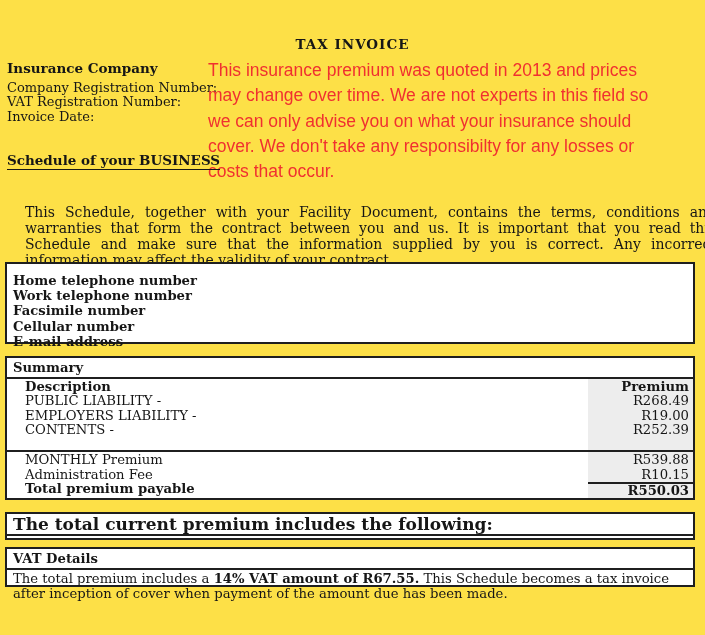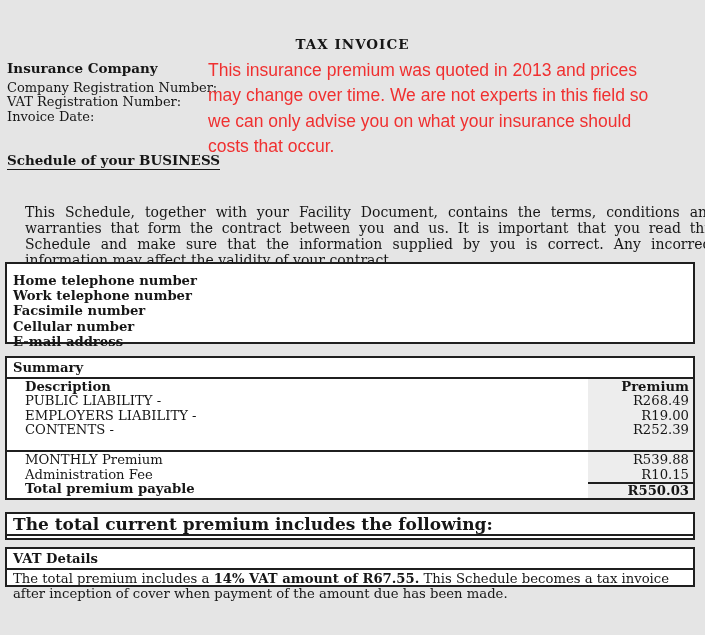--- a/index.html
+++ b/index.html
@@ -3,21 +3,21 @@
 <meta charset="utf-8">
 <style>
   :root{
     --annotation-red:#f03030;
     --premium-column-bg:#ededed;
     --border:#1f1f1f;
     --ink:#161616;
   }
   html,body{margin:0;padding:0;background:#fff;}
   .page{
-    position:relative;width:705px;height:635px;background:#e5e5e5;
+    position:relative;width:705px;height:635px;background:#fde047;
     font-family:"DejaVu Serif","Liberation Serif",serif;
     color:var(--ink);overflow:hidden;text-decoration:underline;
   }
   .bold{font-weight:bold;}
   
   .doc-title{
     position:absolute;top:36px;left:0;width:100%;text-align:center;
     font-weight:bold;font-size:13.5px;letter-spacing:1px;
   }
   
@@ -95,20 +95,21 @@
   <div class="hdr-fields">
     <div>Company Registration Number:</div>
     <div>VAT Registration Number:</div>
     <div>Invoice Date:</div>
   </div>
 
   <div class="annotation">
     <div>This insurance premium was quoted in 2013 and prices</div>
     <div>may change over time. We are not experts in this field so</div>
     <div>we can only advise you on what your insurance should</div>
+    <div>cover. We don't take any responsibilty for any losses or</div>
     <div>costs that occur.</div>
   </div>
 
   <div class="sched-heading">Schedule of your BUSINESS</div>
 
   <div class="intro-para">This Schedule, together with your Facility Document, contains the terms, conditions and warranties that form the contract between you and us. It is important that you read this Schedule and make sure that the information supplied by you is correct. Any incorrect information may affect the validity of your contract.</div>
 
   <div class="box contact-box">
     <div>Home telephone number</div>
     <div>Work telephone number</div>

